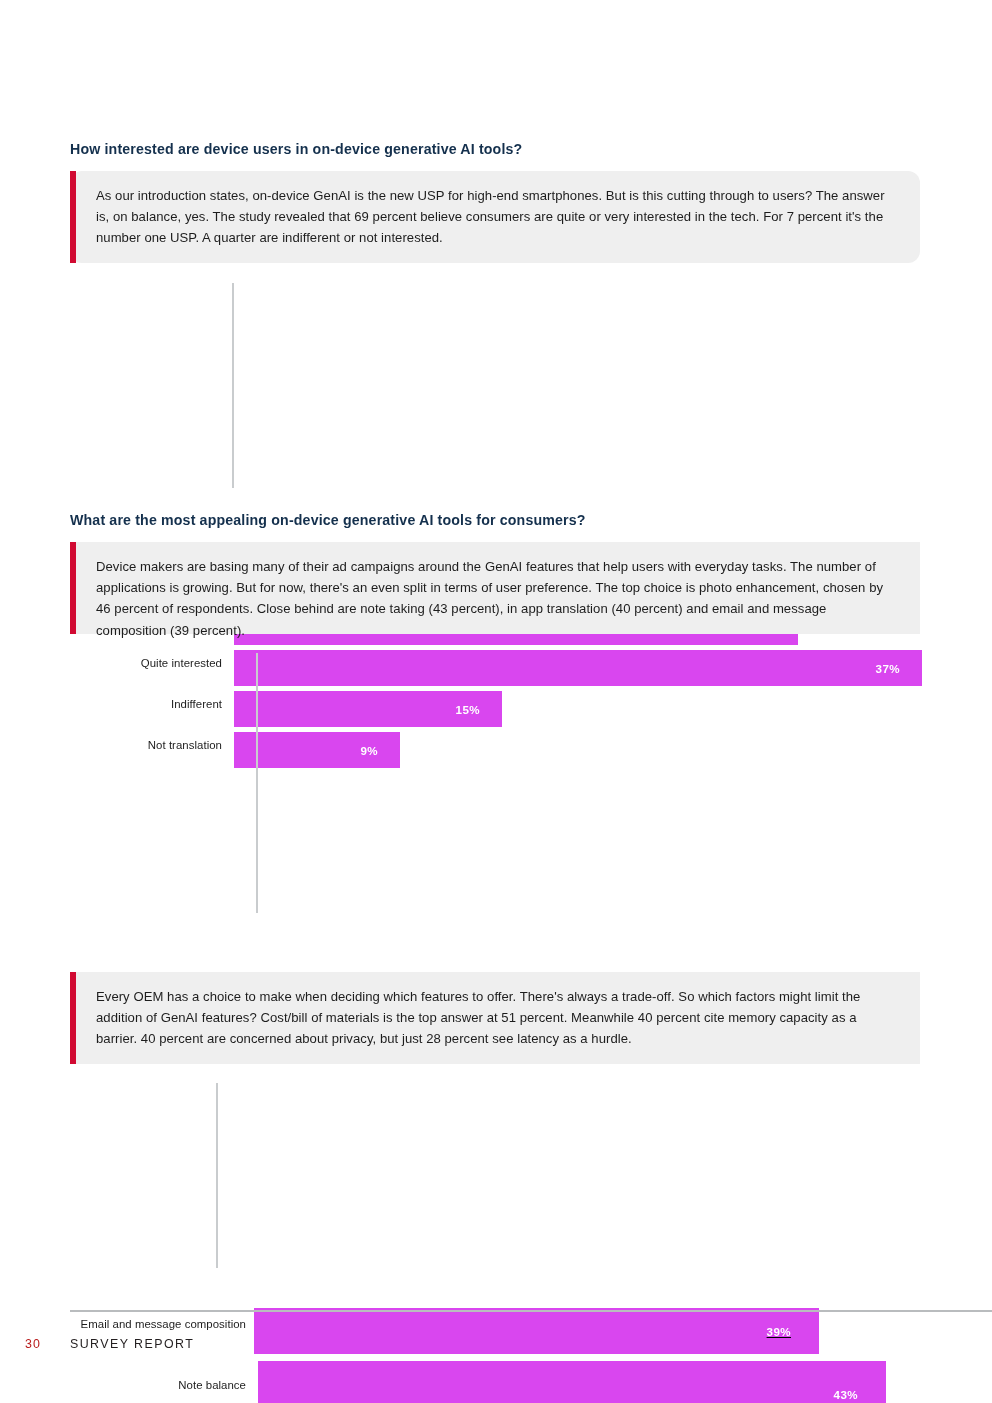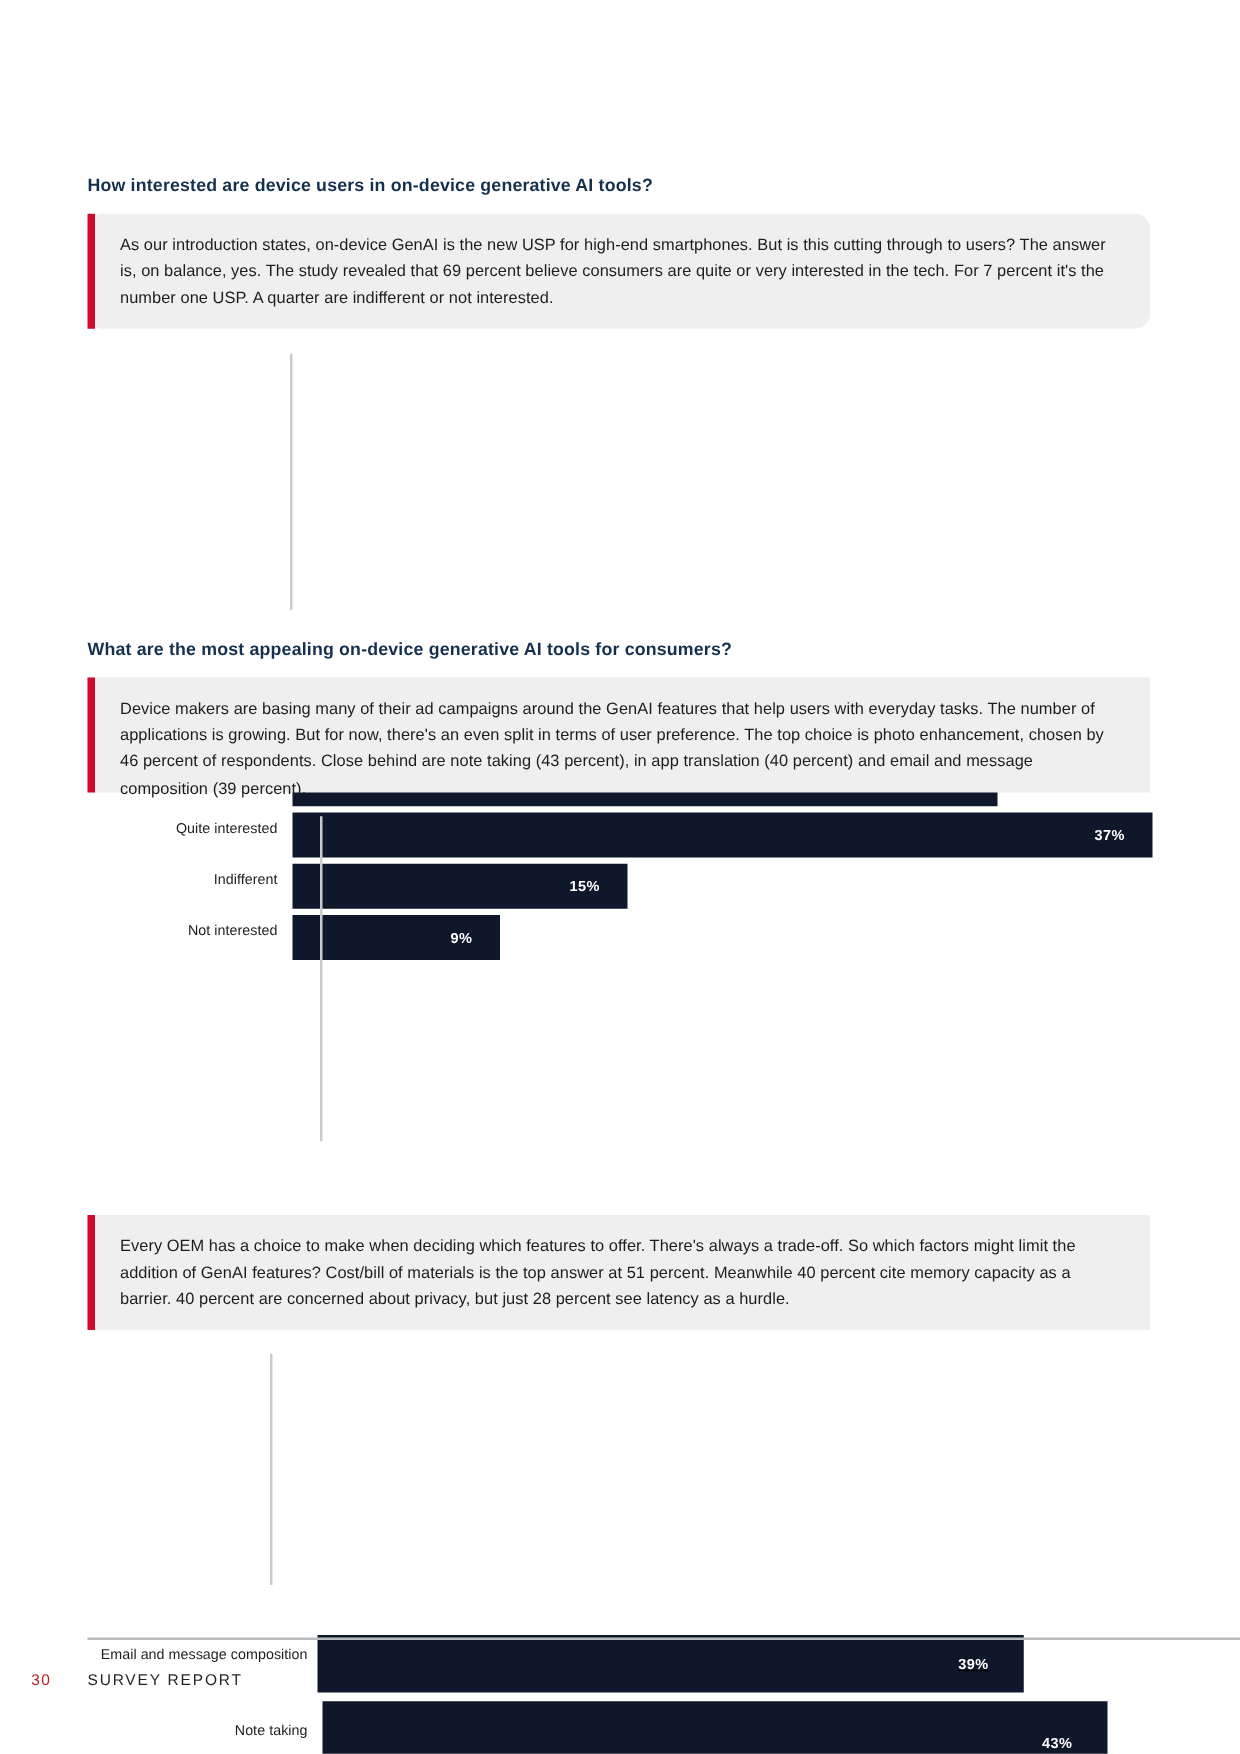--- a/index.html
+++ b/index.html
@@ -66,21 +66,21 @@
   .bar-label {
     position: absolute;
     text-align: right;
     font-size: 11.4px;
     color: #1d1d1d;
     line-height: 1.28;
     letter-spacing: 0.05px;
   }
   .bar {
     position: absolute;
-    background: #0f172a;
+    background: #d946ef;
     display: flex;
     align-items: center;
     justify-content: flex-end;
   }
   .bar-value {
     color: #ffffff;
     font-size: 11.6px;
     font-weight: bold;
     letter-spacing: 0.4px;
     padding-right: 0;
@@ -140,42 +140,42 @@
     <div class="bar-label" style="left:40px; top:373px; width:182px;">Quite interested</div>
     <div class="bar" style="left:234px; top:367px; width:688px; height:36px;">
       <span class="bar-value" style="padding-right:22px;">37%</span>
     </div>
 
     <div class="bar-label" style="left:40px; top:414px; width:182px;">Indifferent</div>
     <div class="bar" style="left:234px; top:408px; width:268px; height:36px;">
       <span class="bar-value" style="padding-right:22px;">15%</span>
     </div>
 
-    <div class="bar-label" style="left:40px; top:455px; width:182px;">Not interested</div>
+    <div class="bar-label" style="left:40px; top:455px; width:182px;">Not translation</div>
     <div class="bar" style="left:234px; top:449px; width:166px; height:36px;">
       <span class="bar-value" style="padding-right:22px;">9%</span>
     </div>
   </div>
 
   <div class="section-heading" style="top:512px;">What are the most appealing on-device generative AI tools for consumers?</div>
 
   <div class="callout" style="top:542px; height:92px;">
     <div class="callout-bar"></div>
     <div class="callout-text">Device makers are basing many of their ad campaigns around the GenAI features that help users with everyday tasks. The number of applications is growing. But for now, there's an even split in terms of user preference. The top choice is photo enhancement, chosen by 46 percent of respondents. Close behind are note taking (43 percent), in app translation (40 percent) and email and message composition (39 percent).</div>
   </div>
 
   <div class="chart" id="chart2" style="top:653px; left:0; width:920px; height:260px;">
     <div class="chart-axis" style="left:256px; top:0; height:260px;"></div>
 
     <div class="bar-label" style="left:60px; top:664px; width:186px;">Email and message composition</div>
     <div class="bar" style="left:254px; top:655px; width:565px; height:46px;text-decoration:underline;">
       <span class="bar-value" style="padding-right:28px;">39%</span>
     </div>
 
-    <div class="bar-label" style="left:60px; top:725px; width:186px;">Note taking</div>
+    <div class="bar-label" style="left:60px; top:725px; width:186px;">Note balance</div>
     <div class="bar" style="left:258px; top:708px; width:628px; height:46px;">
       <span class="bar-value" style="padding-right:28px;margin-top:20px;">43%</span>
     </div>
 
   </div>
 
 
   <div class="callout" style="top:972px; height:92px;">
     <div class="callout-bar"></div>
     <div class="callout-text">Every OEM has a choice to make when deciding which features to offer. There's always a trade-off. So which factors might limit the addition of GenAI features? Cost/bill of materials is the top answer at 51 percent. Meanwhile 40 percent cite memory capacity as a barrier. 40 percent are concerned about privacy, but just 28 percent see latency as a hurdle.</div>

